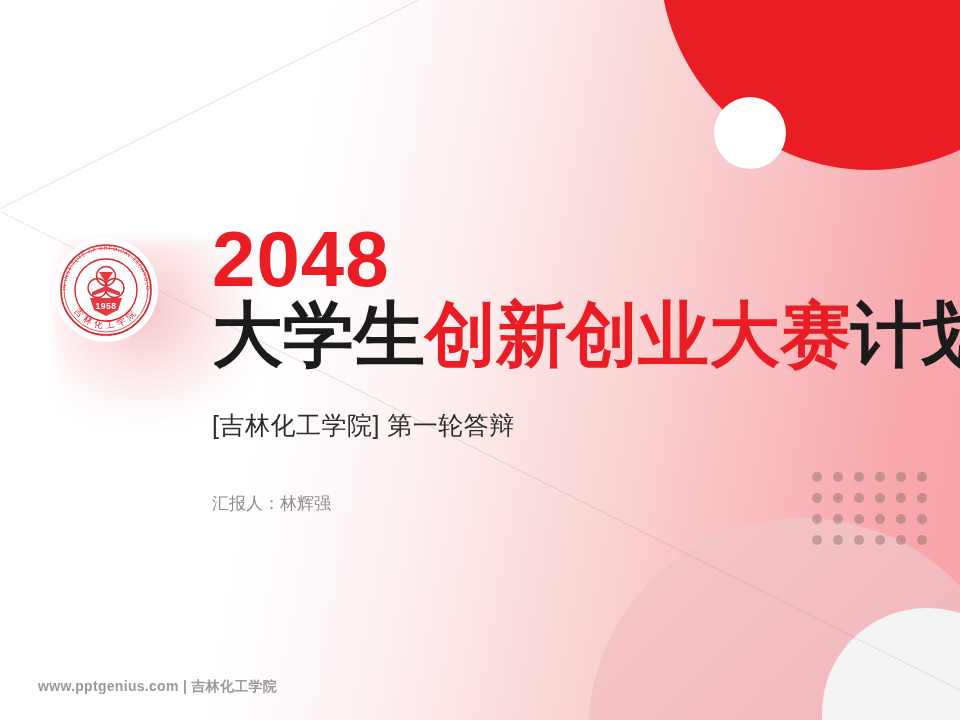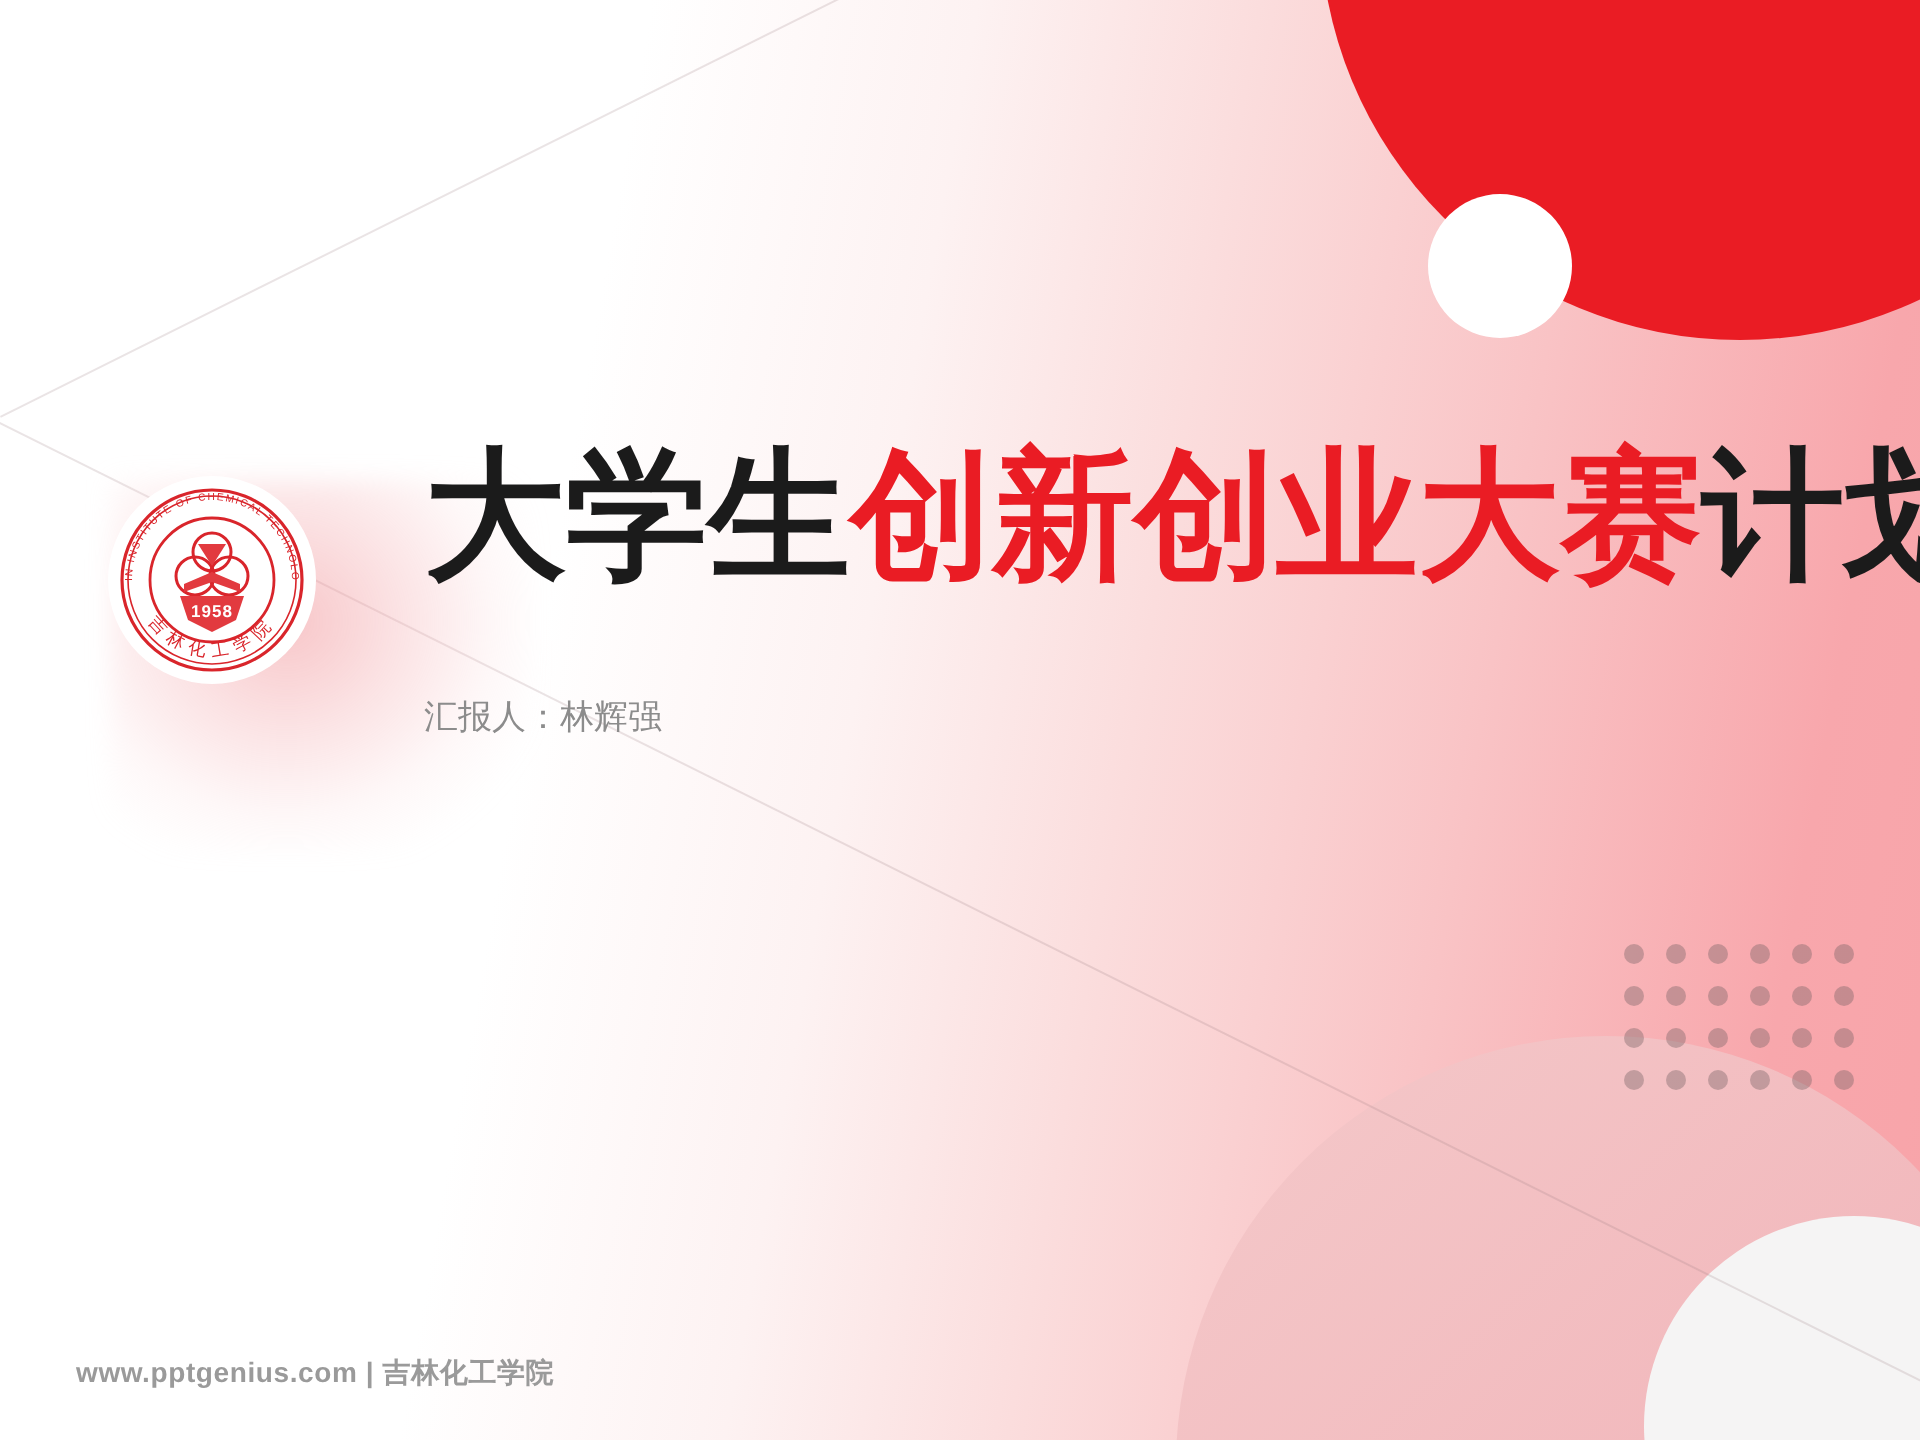--- a/index.html
+++ b/index.html
@@ -214,23 +214,25 @@
         <circle cx="62.5" cy="52" r="9.5"></circle>
       </g>
       <path d="M 47,36 L 61,36 L 54,47 Z" fill="#e23a3f"></path>
       <path d="M 40,56 L 54,50 L 68,56 L 68,60 L 54,55 L 40,60 Z" fill="#e23a3f"></path>
       <path d="M 38,62 L 70,62 L 66,74 L 54,80 L 42,74 Z" fill="#e23a3f"></path>
       <text x="54" y="72.5" text-anchor="middle" font-family="'Liberation Sans', sans-serif" font-size="8.5" font-weight="bold" fill="#ffffff" letter-spacing="0.5">1958</text>
     </svg>
   </div>
 
   <div id="text-block">
+    <div id="year">2048</div>
     <h1 id="main-title">
       <span>大学生</span><span class="hl">创新创业大赛</span><span>计划书</span>
     </h1>
+    <div id="subtitle">[吉林化工学院] 第一轮答辩</div>
     <div id="meta">
       <div>汇报人：林辉强</div>
     </div>
   </div>
 
   <div id="footer">www.pptgenius.com | 吉林化工学院</div>
 
 </div>
 
 </body></html>

